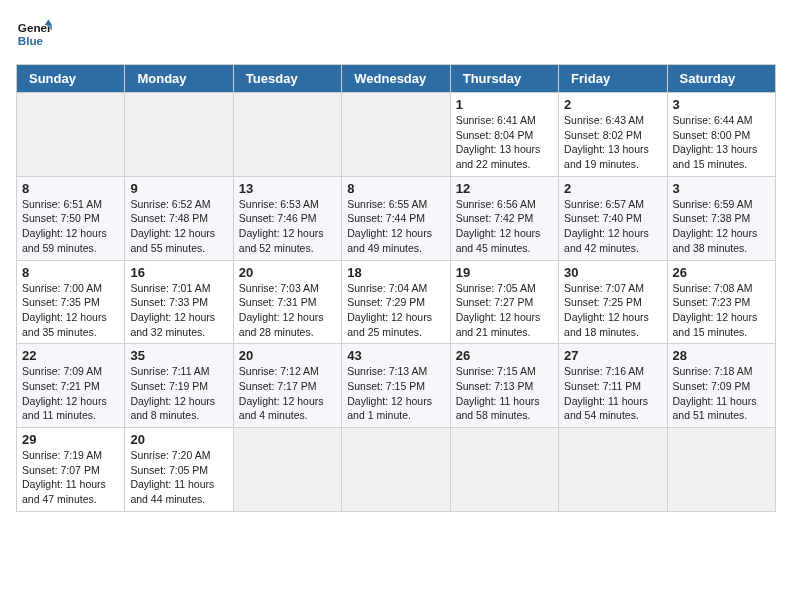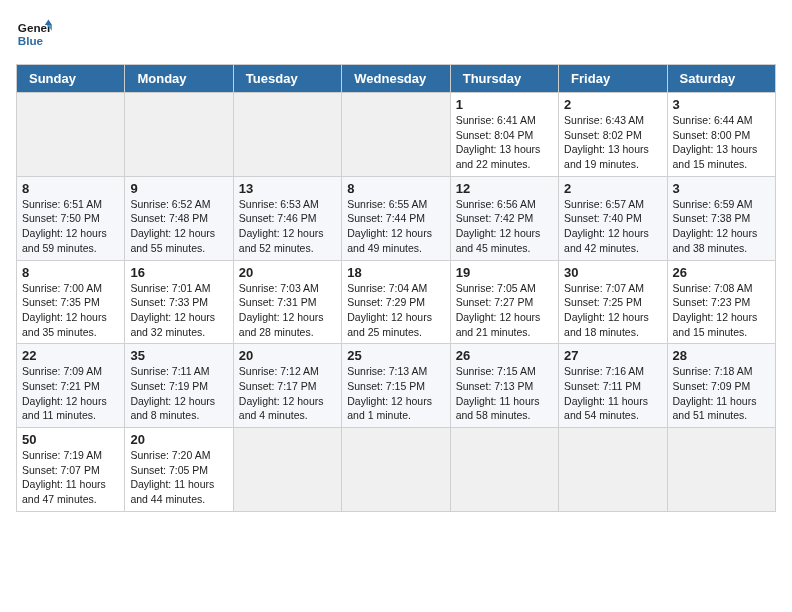--- a/index.html
+++ b/index.html
@@ -189,39 +189,39 @@
         </td>
         <td>
           <span class="day-num">35</span>
           <div class="cell-text">Sunrise: 7:11 AM<br>Sunset: 7:19 PM<br>Daylight: 12 hours and 8 minutes.</div>
         </td>
         <td>
           <span class="day-num">20</span>
           <div class="cell-text">Sunrise: 7:12 AM<br>Sunset: 7:17 PM<br>Daylight: 12 hours and 4 minutes.</div>
         </td>
         <td>
-          <span class="day-num">25</span>
+          <span class="day-num">43</span>
           <div class="cell-text">Sunrise: 7:13 AM<br>Sunset: 7:15 PM<br>Daylight: 12 hours and 1 minute.</div>
         </td>
         <td>
           <span class="day-num">26</span>
           <div class="cell-text">Sunrise: 7:15 AM<br>Sunset: 7:13 PM<br>Daylight: 11 hours and 58 minutes.</div>
         </td>
         <td>
           <span class="day-num">27</span>
           <div class="cell-text">Sunrise: 7:16 AM<br>Sunset: 7:11 PM<br>Daylight: 11 hours and 54 minutes.</div>
         </td>
         <td>
           <span class="day-num">28</span>
           <div class="cell-text">Sunrise: 7:18 AM<br>Sunset: 7:09 PM<br>Daylight: 11 hours and 51 minutes.</div>
         </td>
       </tr>
       <tr>
         <td>
-          <span class="day-num">50</span>
+          <span class="day-num">29</span>
           <div class="cell-text">Sunrise: 7:19 AM<br>Sunset: 7:07 PM<br>Daylight: 11 hours and 47 minutes.</div>
         </td>
         <td>
           <span class="day-num">20</span>
           <div class="cell-text">Sunrise: 7:20 AM<br>Sunset: 7:05 PM<br>Daylight: 11 hours and 44 minutes.</div>
         </td>
         <td class="empty"></td>
         <td class="empty"></td>
         <td class="empty"></td>
         <td class="empty"></td>

